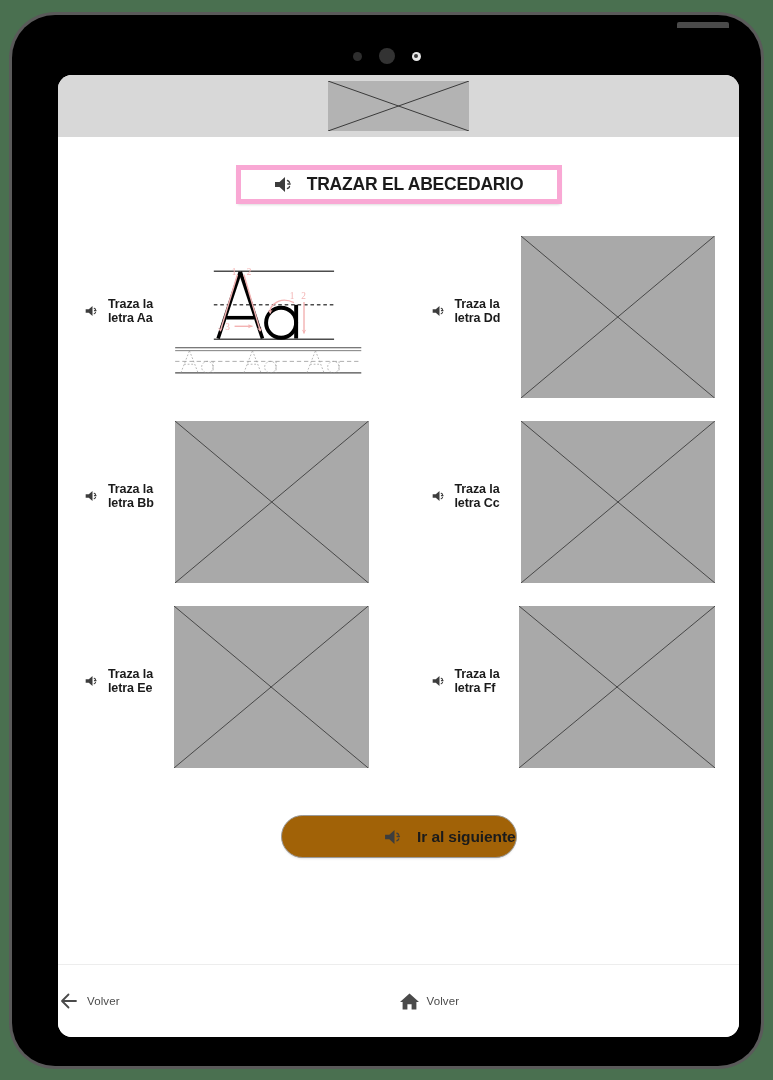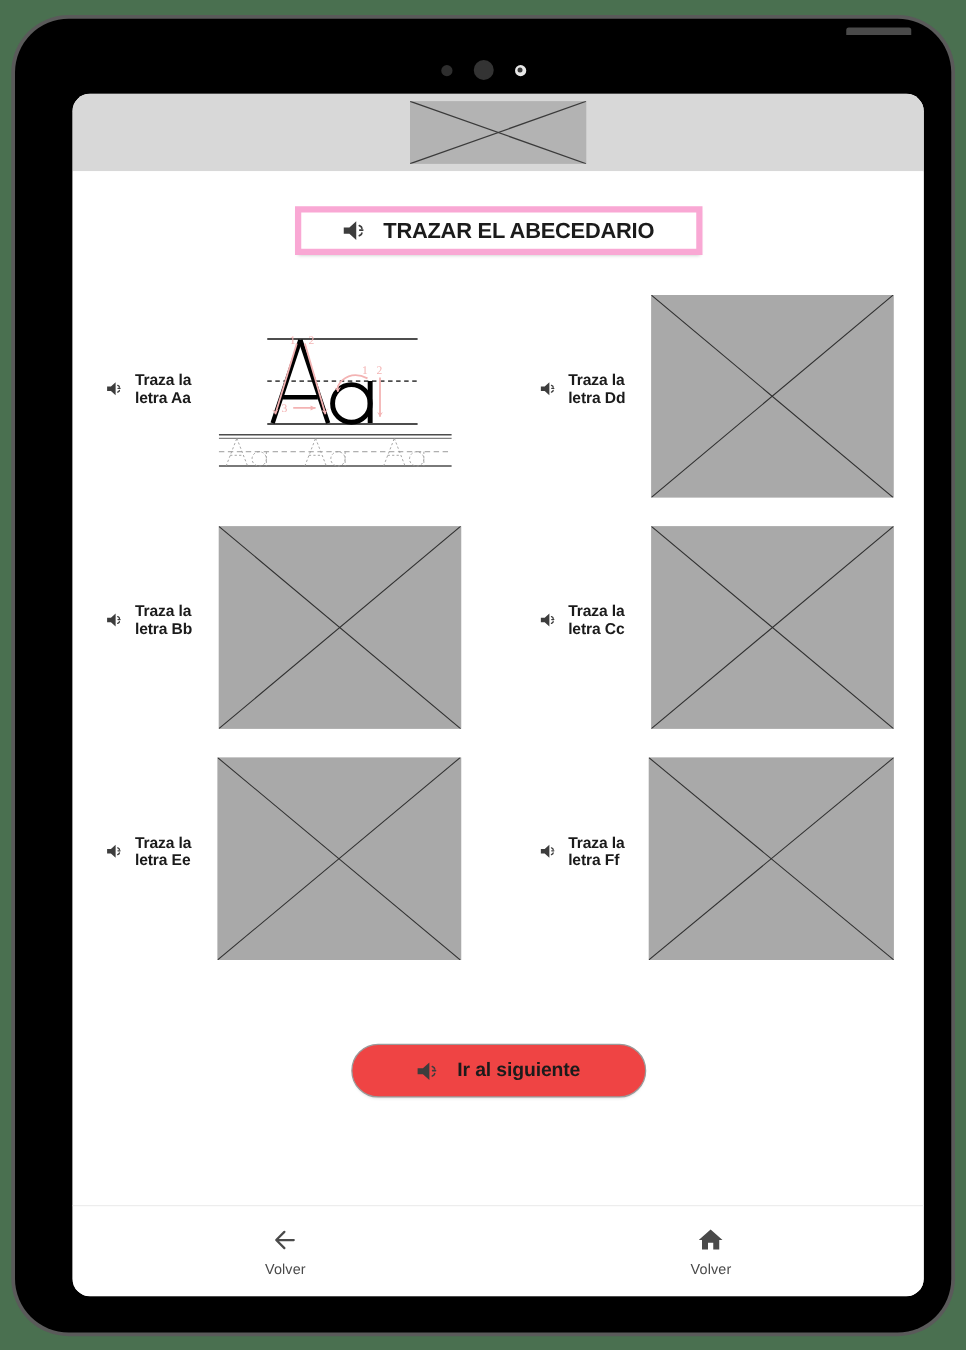--- a/index.html
+++ b/index.html
@@ -183,50 +183,48 @@
   
   .next-row {
     display: flex;
     justify-content: center;
     margin-top: 47px;
     padding-bottom: 26px;
   }
   .next-button {
     width: 236px;
     height: 43px;
-    background: #ef4444;
+    background: #a16207;
     border: 1px solid #9a9a9a;
     border-radius: 22px;
     display: flex;
     align-items: center;
-    justify-content: center;
+    justify-content: flex-end;
     gap: 12px;
     box-shadow: 0 2px 3px -2px rgba(0,0,0,.22);
-    margin-top: 20px;
   }
   .next-text {
     font-size: 15.5px;
     font-weight: bold;
     color: #1b1b1b;
     letter-spacing: -0.1px;
   }
 
   
   .bottom-nav {
     flex: 0 0 auto;
     height: 73px;
     background: #fff;
     border-top: 1px solid #ededed;
     display: flex;
     align-items: center;
   }
   .nav-item {
     flex: 1 1 0;
     display: flex;
-    flex-direction: column;
     align-items: center;
     justify-content: flex-start;
     gap: 7px;
   }
   .nav-icon { height: 22px; display: flex; align-items: center; }
   .nav-icon svg { display: block; }
   .nav-label {
     font-size: 11.5px;
     color: #4a4a4a;
     letter-spacing: 0.1px;

